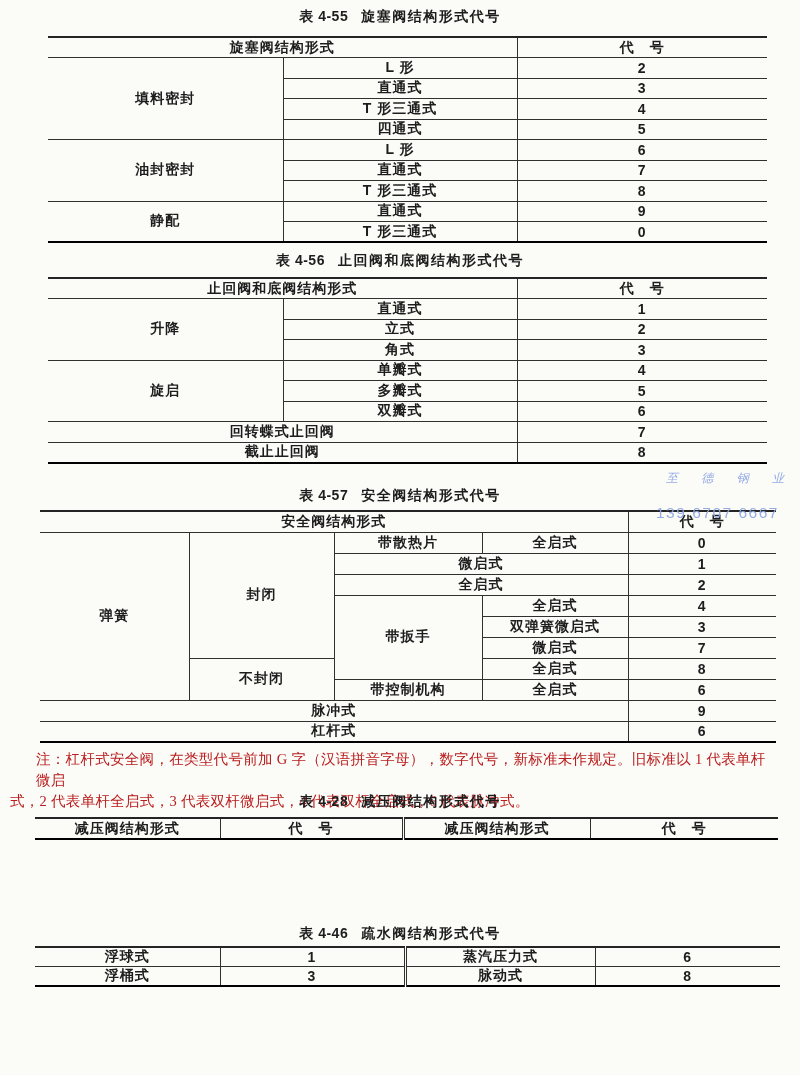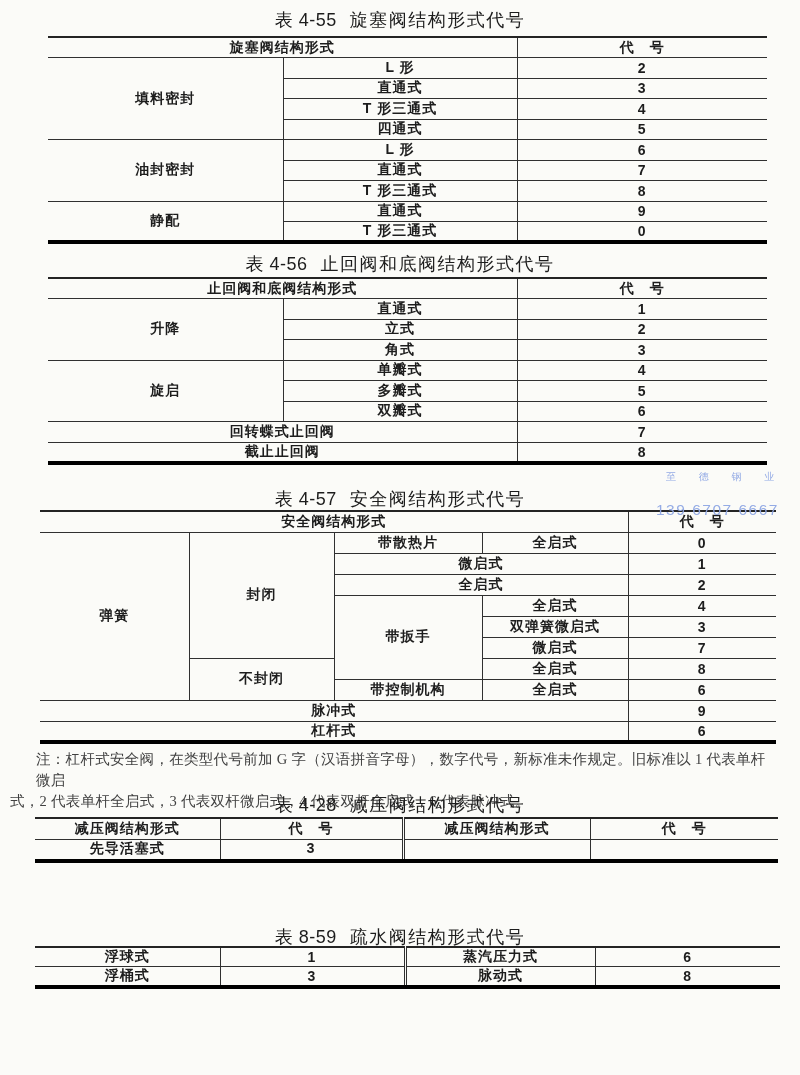--- a/index.html
+++ b/index.html
@@ -3,56 +3,56 @@
 <meta charset="utf-8">
 <style>
   html,body{margin:0;padding:0;}
   body{
     width:800px;height:1075px;position:relative;overflow:hidden;
     background:#fbfbf8;color:#1d1d1d;
     font-family:"Liberation Sans",sans-serif;
   }
   .caption{
     position:absolute;left:0;width:800px;text-align:center;
-    font-size:18px;font-weight:normal;letter-spacing:1.5px;white-space:nowrap;
+    font-size:14px;font-weight:bold;letter-spacing:1.5px;white-space:nowrap;
   }
   .caption .lbl{margin-right:13px;letter-spacing:0.5px;}
   table.tbl{
     position:absolute;border-collapse:collapse;table-layout:fixed;
-    border-top:2px solid #242424;border-bottom:4px solid #000000;
+    border-top:2px solid #242424;border-bottom:2px solid #000000;
   }
   table.tbl td{
     padding:0;text-align:center;vertical-align:middle;
     font-size:14px;font-weight:bold;letter-spacing:1px;
     border-bottom:1px solid #303030;
     overflow:hidden;white-space:nowrap;
   }
   td.bl{border-left:1.3px solid #303030;}
   td.bl2{border-left:3px double #303030;}
   .t55 tr,.t56 tr{height:20.5px;}
   .t57 tr{height:21px;}
-  .t58 tr{height:22px;font-family:Liberation Mono, monospace;}
+  .t58 tr{height:22px;}
   .t58 tr.hd{height:21px;}
   .t59 tr{height:19.5px;}
   .t59 tr.hd{height:20px;}
   .t58 td,.t59 td{border-bottom:none;}
   .t58 tr.hd td,.t59 tr.hd td{border-bottom:1px solid #303030;}
   td.name{text-align:left;padding-left:11px;letter-spacing:1px;}
   td.codehd{letter-spacing:0;}
   .note{
     position:absolute;left:10px;top:749px;width:766px;
     font-family:"Liberation Serif",serif;font-size:14.5px;line-height:21px;
-    color:#404040;letter-spacing:0.3px;
+    color:#b91c1c;letter-spacing:0.3px;
   }
   .note .ln1{padding-left:26px;}
   .watermark{
     position:absolute;left:656px;top:470px;width:118px;
     color:#8fa7e4;text-align:center;opacity:0.95;z-index:5;
   }
-  .watermark .wm-co{font-size:10px;letter-spacing:10px;padding-left:10px;white-space:nowrap;}
+  .watermark .wm-co{font-size:12px;letter-spacing:10px;padding-left:10px;white-space:nowrap;font-style:italic;}
   .watermark .wm-tel{font-size:15.5px;letter-spacing:1.5px;margin-top:17px;white-space:nowrap;}
 </style>
 </head>
 <body>
 
 <div>
 
   <div class="caption" style="top:8px">
     <span class="lbl">表 4-55</span><span>旋塞阀结构形式代号</span>
   </div>
@@ -245,31 +245,25 @@
         <col style="width:187px">
         <col style="width:188px">
       </colgroup>
     <tbody>
         <tr class="hd">
       <td>减压阀结构形式</td>
       <td class="bl codehd">代　号</td>
       <td class="bl2">减压阀结构形式</td>
       <td class="bl codehd">代　号</td>
     </tr>
-    <tr>
-      <td class="name">先导活塞式</td>
-      <td class="bl">3</td>
-      <td class="bl2"></td>
-      <td class="bl"></td>
-    </tr>
   </tbody>
     </table>
 
   <div class="caption" style="top:925px">
-    <span class="lbl">表 8-59</span><span>疏水阀结构形式代号</span>
+    <span class="lbl">表 4-46</span><span>疏水阀结构形式代号</span>
   </div>
   <table class="tbl t59" style="left:35px;top:946px;width:745px">
     <colgroup>
         <col style="width:185px">
         <col style="width:185px">
         <col style="width:190px">
         <col style="width:185px">
       </colgroup>
     <tbody>
     <tr>

